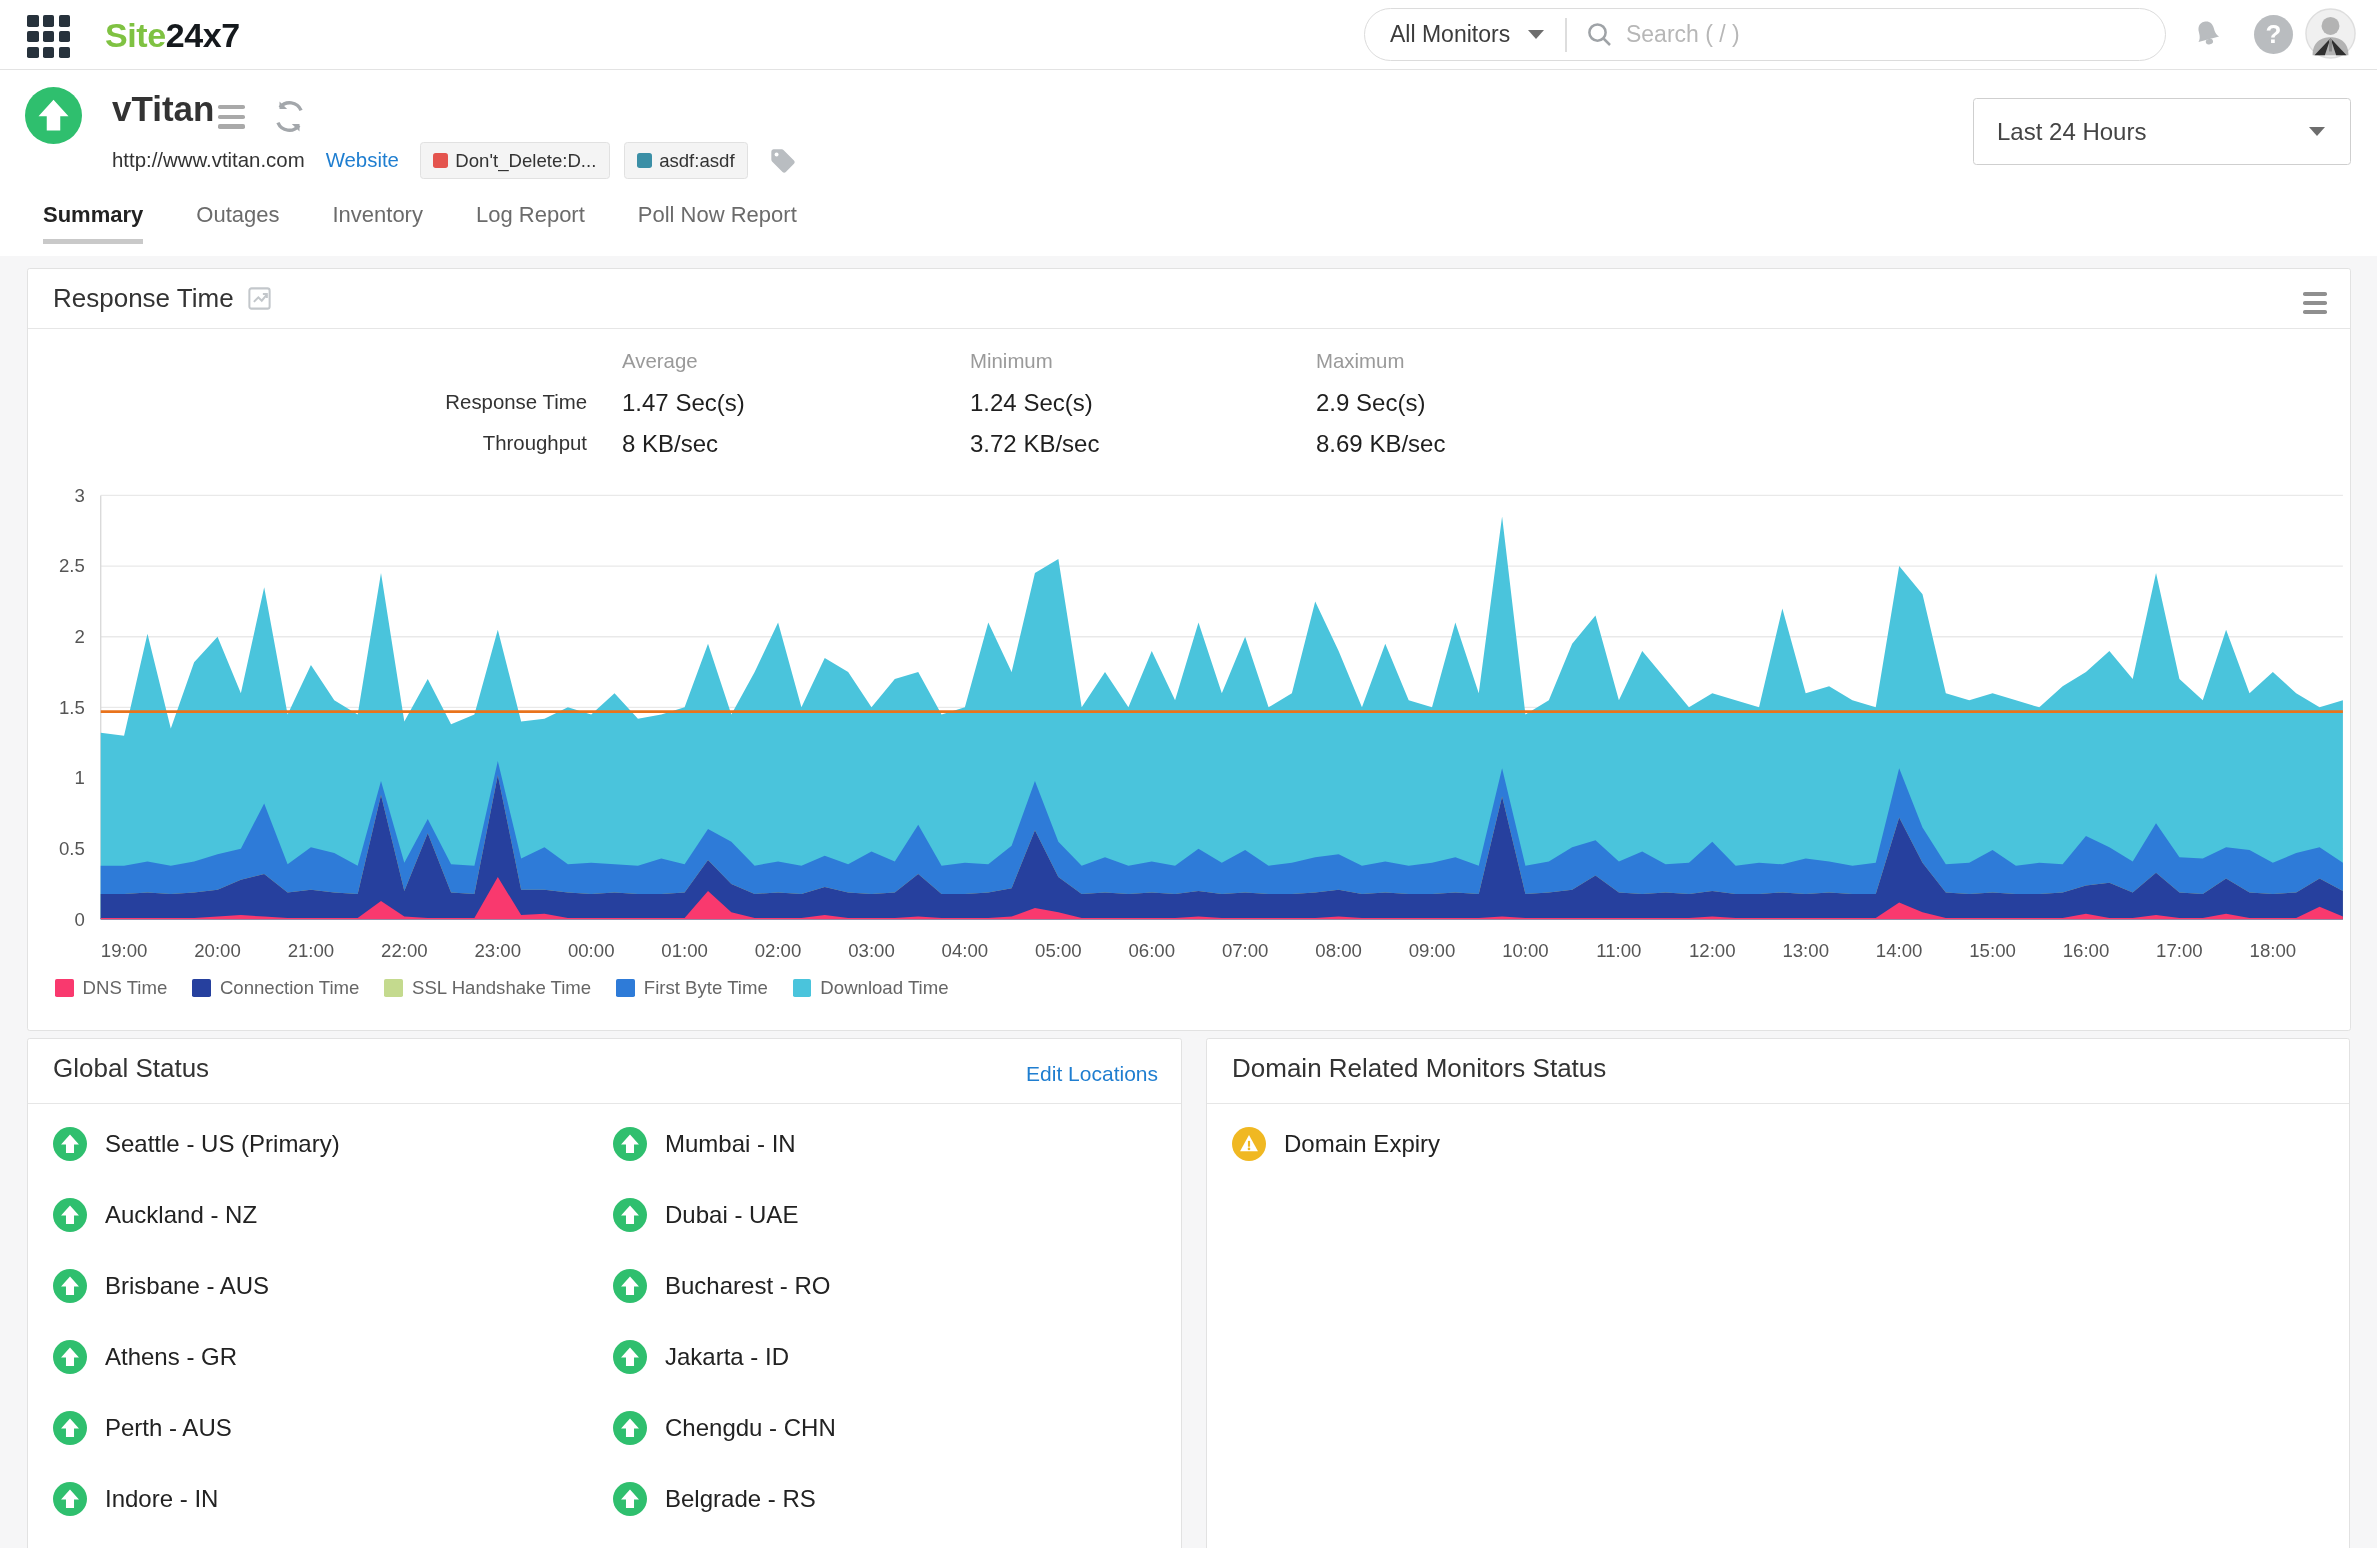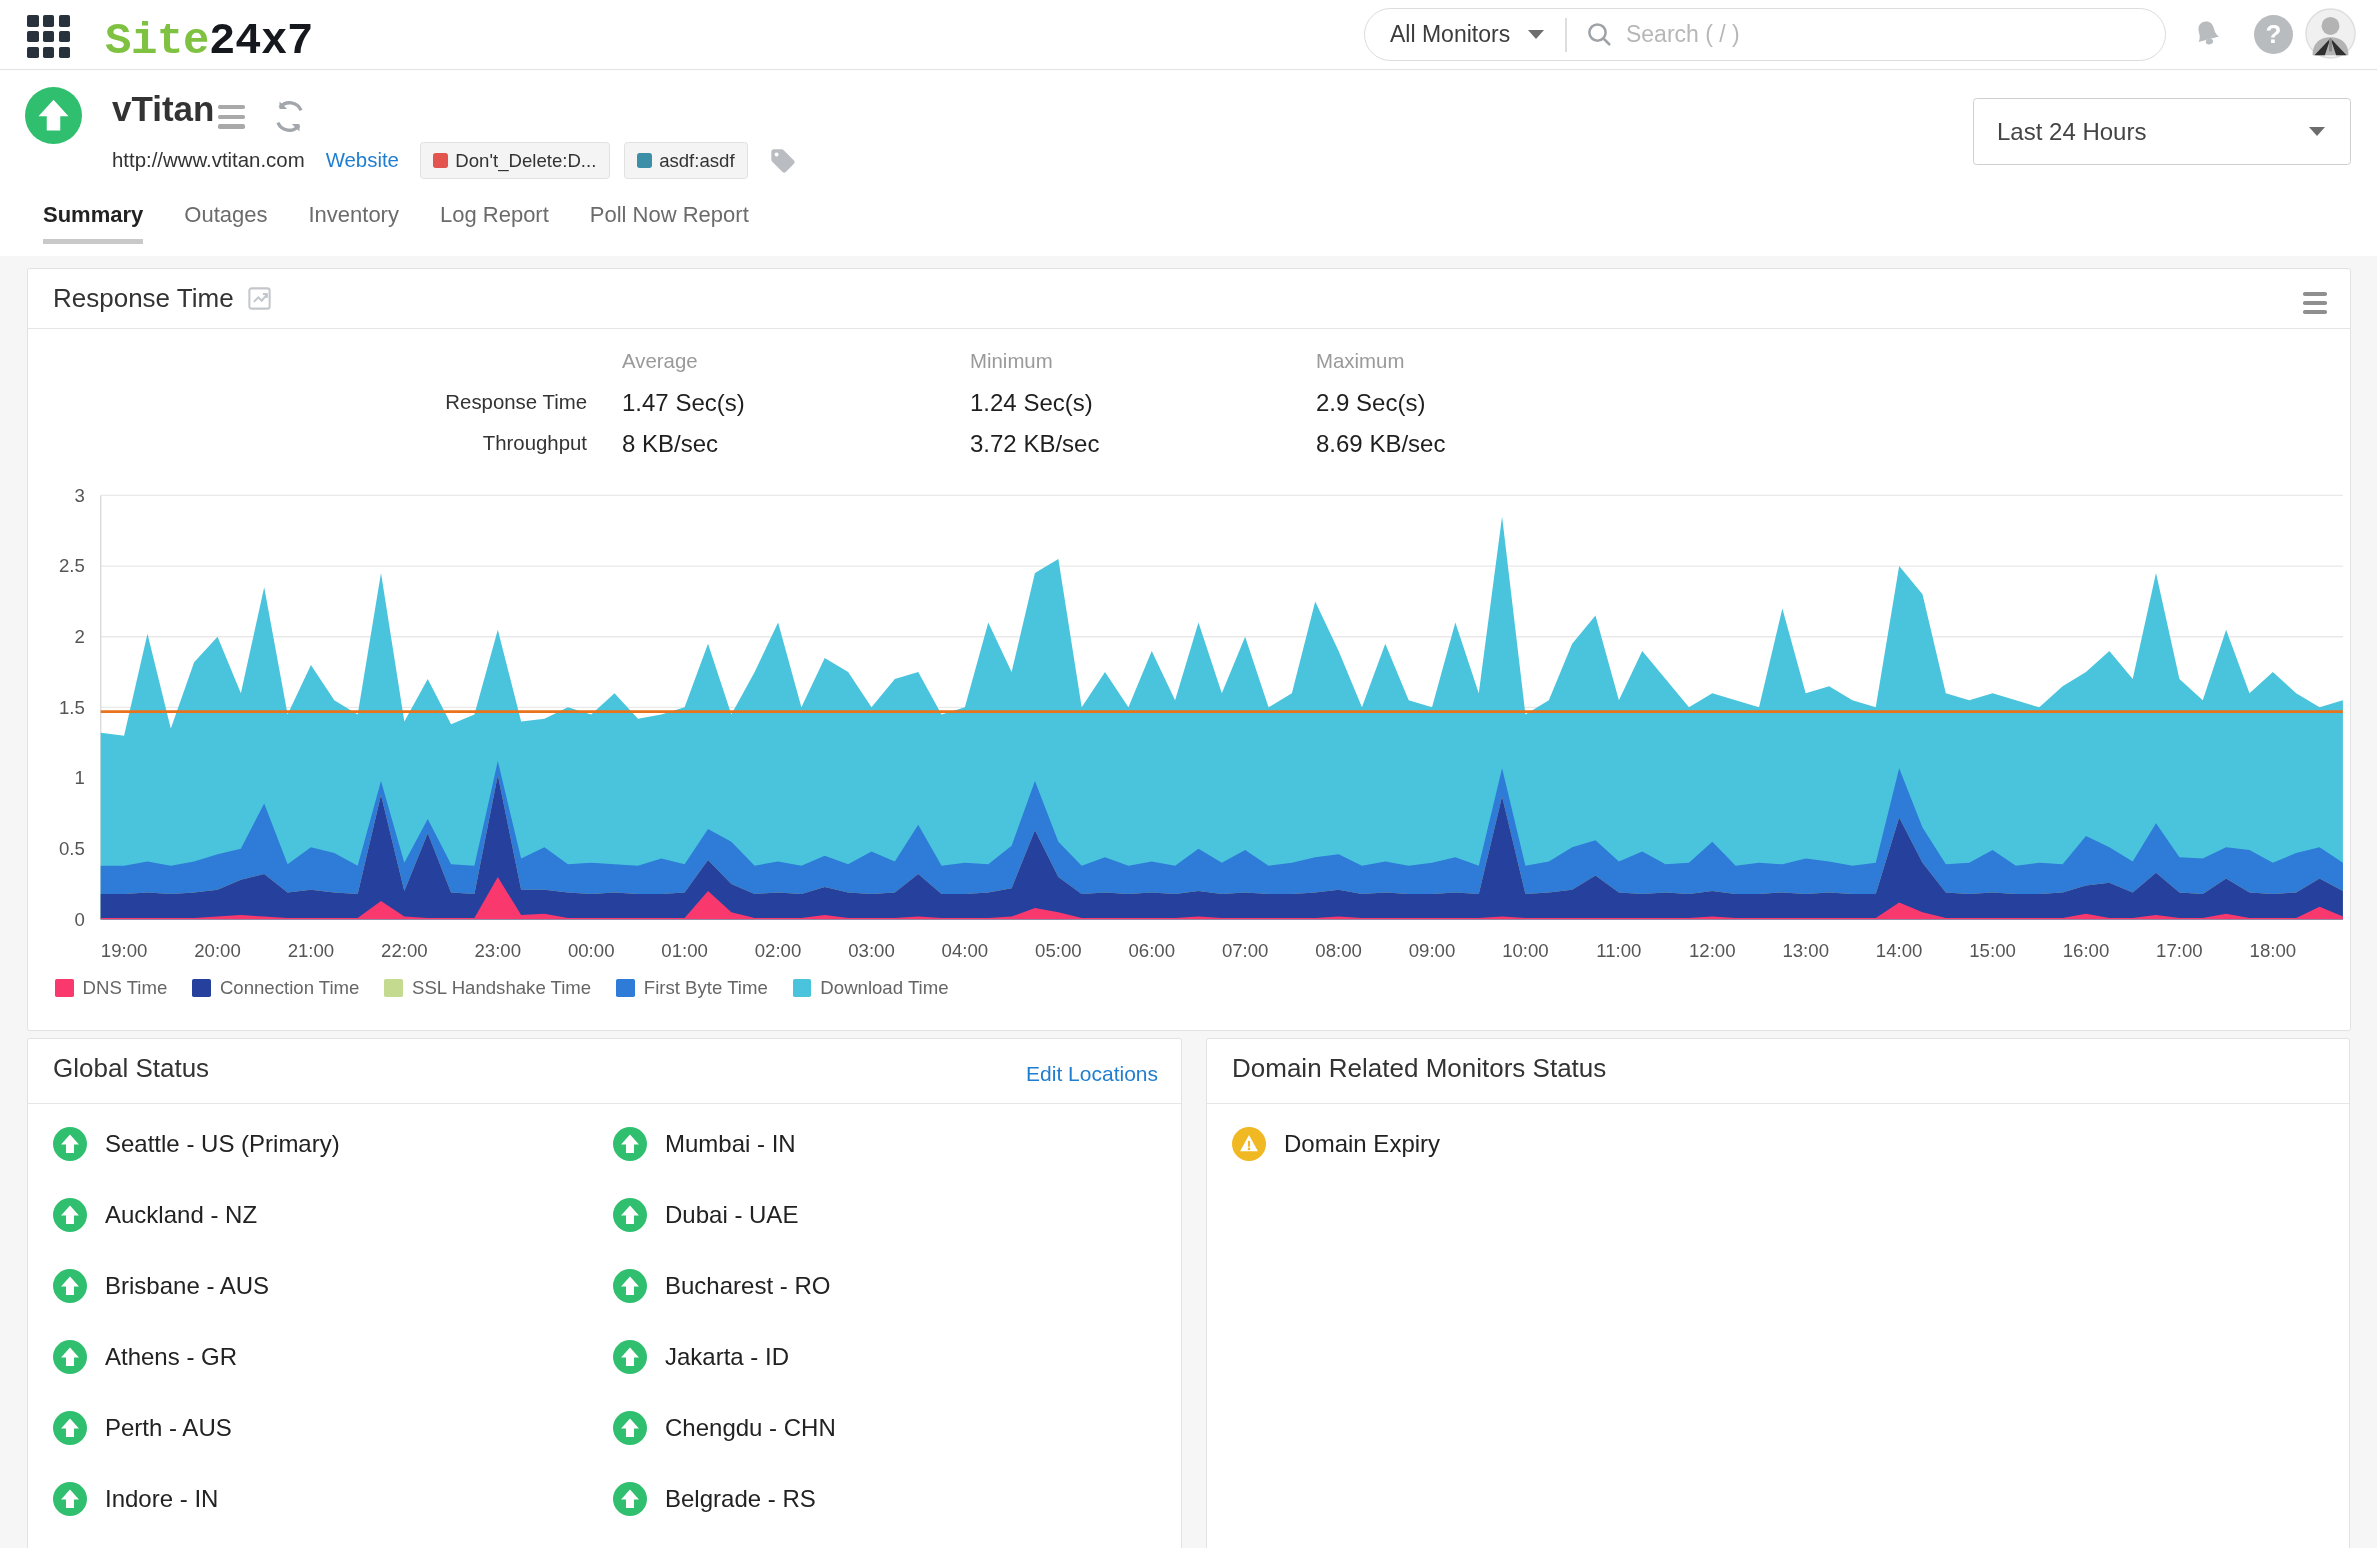--- a/index.html
+++ b/index.html
@@ -2,21 +2,21 @@
 <html style="font-size:14px"><head>
 <meta charset="utf-8">
 <style>
   html,body{margin:0;padding:0;width:2377px;height:1549px;overflow:hidden;position:relative;
     font-family:"Liberation Sans",sans-serif;background:#f6f6f7;}
   
   #header-bg{position:absolute;top:0;left:0;width:2377px;height:256px;background:#fff;}
   #topbar{position:absolute;top:0;left:0;width:2377px;height:69px;background:#fff;border-bottom:0.9px solid #e3e3e3;z-index:6;}
   .grid9{position:absolute;left:27px;top:15px;display:grid;grid-template-columns:repeat(3,11.5px);grid-template-rows:repeat(3,11.5px);gap:4.4px;cursor:pointer;}
   .grid9 b{background:#27323c;border-radius:1.8px;}
-  #logo{position:absolute;left:105px;top:16px;font-size:44px;font-weight:800;letter-spacing:-0.4px;cursor:pointer;font-family:Liberation Mono, monospace;}
+  #logo{position:absolute;left:105px;top:16px;font-size:34px;font-weight:800;letter-spacing:-0.4px;cursor:pointer;}
   #logo .g{color:#7fc242;} #logo .k{color:#15191d;}
   #searchgroup{position:absolute;left:1364px;top:8px;width:800px;height:51px;border:1.8px solid #dcdcdc;border-radius:27px;background:#fff;display:flex;align-items:center;}
   #scope{display:flex;align-items:center;gap:18px;padding:0 21px 0 25px;cursor:pointer;height:100%;}
   #scope .lbl{font-size:23px;color:#3c3c3c;}
   .caret{width:0;height:0;border-left:8px solid transparent;border-right:8px solid transparent;border-top:9.8px solid #6d6d6d;}
   #searchgroup .vdiv{width:1.8px;height:34px;background:#ddd;}
   #searchgroup svg{margin:0 9px 0 18px;}
   #search-input{border:none;outline:none;font-size:23px;color:#444;width:461px;font-family:"Liberation Sans",sans-serif;background:transparent;}
   #search-input::placeholder{color:#b7b7b7;}
   .help{position:absolute;left:2254px;top:15px;width:39px;height:39px;border-radius:50%;background:#b9bcbf;color:#fff;
@@ -29,21 +29,21 @@
   .bars{position:absolute;cursor:pointer;}
   .bars span{display:block;width:27px;height:4.4px;background:#a9a9a9;border-radius:1.8px;margin-bottom:5.3px;}
   #monitor-menu{left:218px;top:105px;}
   #refresh{position:absolute;left:271px;top:98px;cursor:pointer;}
   #urlrow{position:absolute;left:112px;top:142px;height:37px;display:flex;align-items:center;gap:21px;}
   #monitor-url{font-size:20.4px;color:#333;}
   #monitor-type{font-size:20.4px;color:#1f7ed0;cursor:pointer;text-decoration:none;}
   .chip{display:flex;align-items:center;gap:7px;background:#f4f4f4;border:0.9px solid #e1e1e1;border-radius:3.5px;padding:0 12.4px;height:35px;font-size:18.6px;color:#333;cursor:pointer;}
   .chip i{width:15px;height:15px;border-radius:2.7px;display:block;}
   #tagicon{cursor:pointer;display:flex;align-items:center;}
-  #tabs{position:absolute;left:43px;top:202px;display:flex;gap:41px;text-align:right;}
+  #tabs{position:absolute;left:43px;top:202px;display:flex;gap:53px;text-align:right;}
   .tab{font-size:22px;color:#6b6b6b;padding-bottom:10.6px;border-bottom:5.3px solid transparent;cursor:pointer;}
   .tab.active{color:#222;font-weight:700;border-bottom-color:#c9c9c9;}
   #timerange{position:absolute;left:1973px;top:98px;width:378px;height:67px;border:1.8px solid #cfcfcf;border-radius:3.5px;background:#fff;
     display:flex;align-items:center;justify-content:space-between;padding:0 25px 0 23px;box-sizing:border-box;cursor:pointer;gap:32px;}
   #timerange .lbl{font-size:24px;color:#444;}
   
   .panel{position:absolute;background:#fff;border:0.9px solid #e2e2e2;border-radius:2.7px;box-sizing:border-box;}
   #rt-panel{left:27px;top:268px;width:2324px;height:763px;}
   #gs-panel{left:27px;top:1038px;width:1155px;height:513px;}
   #dm-panel{left:1206px;top:1038px;width:1144px;height:513px;}

